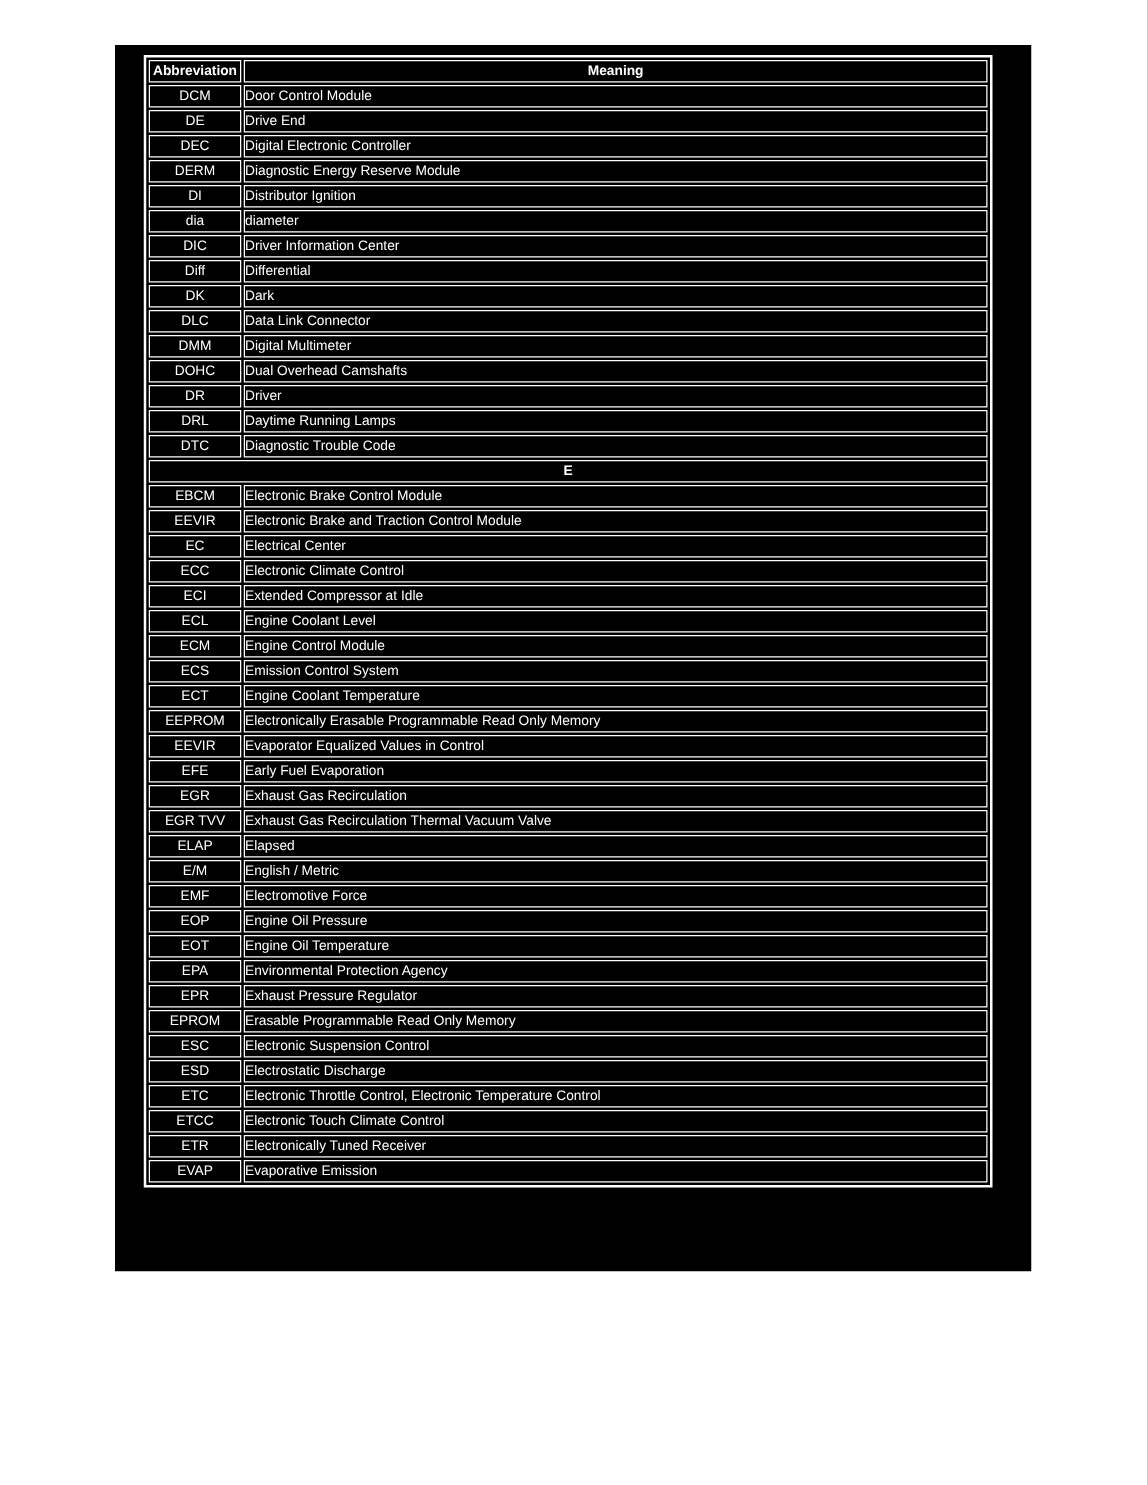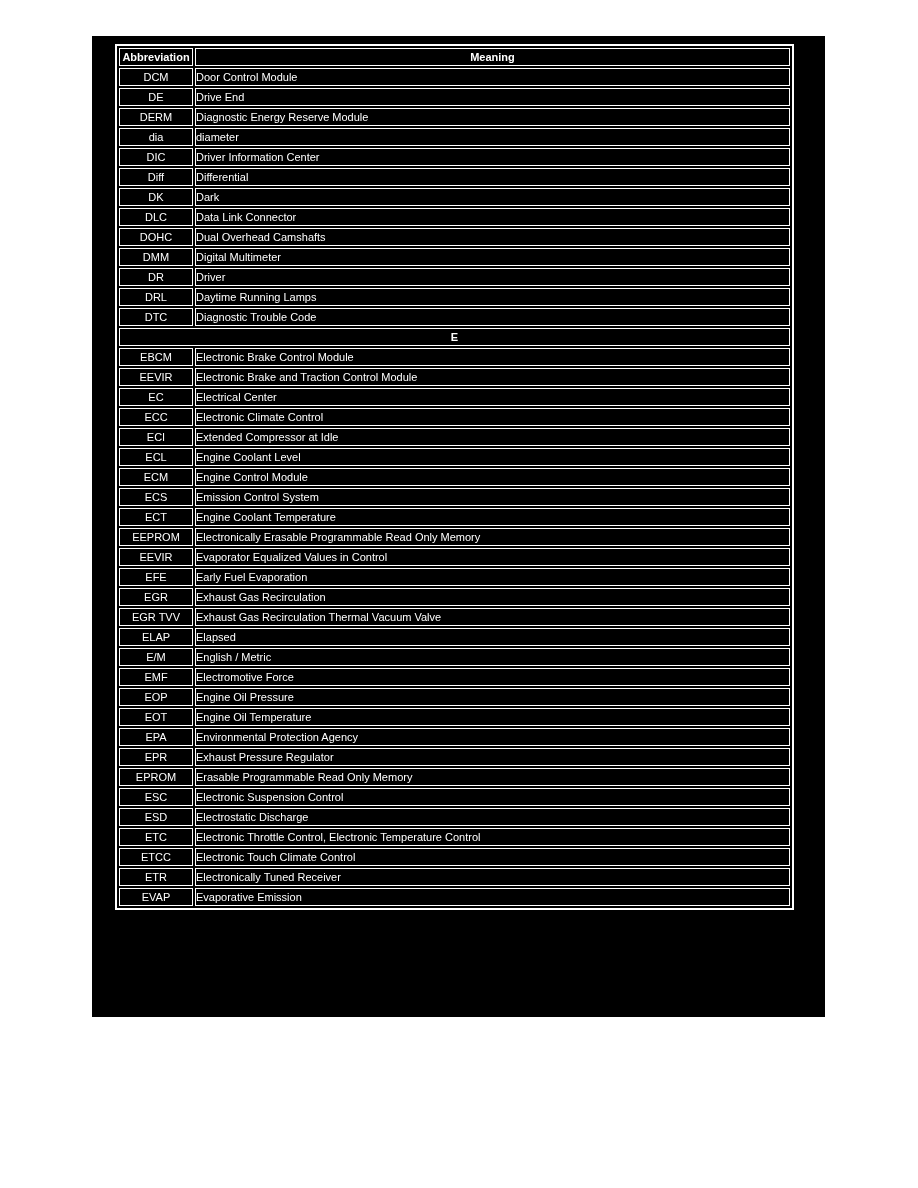--- a/index.html
+++ b/index.html
@@ -84,50 +84,58 @@
       <tbody id="table-body">
           <tr>
             <td class="abbr-cell">DCM</td>
             <td class="meaning-cell">Door Control Module</td>
           </tr>
           <tr>
             <td class="abbr-cell">DE</td>
             <td class="meaning-cell">Drive End</td>
           </tr>
           <tr>
+            <td class="abbr-cell">DEC</td>
+            <td class="meaning-cell">Digital Electronic Controller</td>
+          </tr>
+          <tr>
             <td class="abbr-cell">DERM</td>
             <td class="meaning-cell">Diagnostic Energy Reserve Module</td>
           </tr>
           <tr>
+            <td class="abbr-cell">DI</td>
+            <td class="meaning-cell">Distributor Ignition</td>
+          </tr>
+          <tr>
             <td class="abbr-cell">dia</td>
             <td class="meaning-cell">diameter</td>
           </tr>
           <tr>
             <td class="abbr-cell">DIC</td>
             <td class="meaning-cell">Driver Information Center</td>
           </tr>
           <tr>
             <td class="abbr-cell">Diff</td>
             <td class="meaning-cell">Differential</td>
           </tr>
           <tr>
             <td class="abbr-cell">DK</td>
             <td class="meaning-cell">Dark</td>
           </tr>
           <tr>
             <td class="abbr-cell">DLC</td>
             <td class="meaning-cell">Data Link Connector</td>
           </tr>
           <tr>
+            <td class="abbr-cell">DMM</td>
+            <td class="meaning-cell">Digital Multimeter</td>
+          </tr>
+          <tr>
             <td class="abbr-cell">DOHC</td>
             <td class="meaning-cell">Dual Overhead Camshafts</td>
-          </tr>
-          <tr>
-            <td class="abbr-cell">DMM</td>
-            <td class="meaning-cell">Digital Multimeter</td>
           </tr>
           <tr>
             <td class="abbr-cell">DR</td>
             <td class="meaning-cell">Driver</td>
           </tr>
           <tr>
             <td class="abbr-cell">DRL</td>
             <td class="meaning-cell">Daytime Running Lamps</td>
           </tr>
           <tr>

